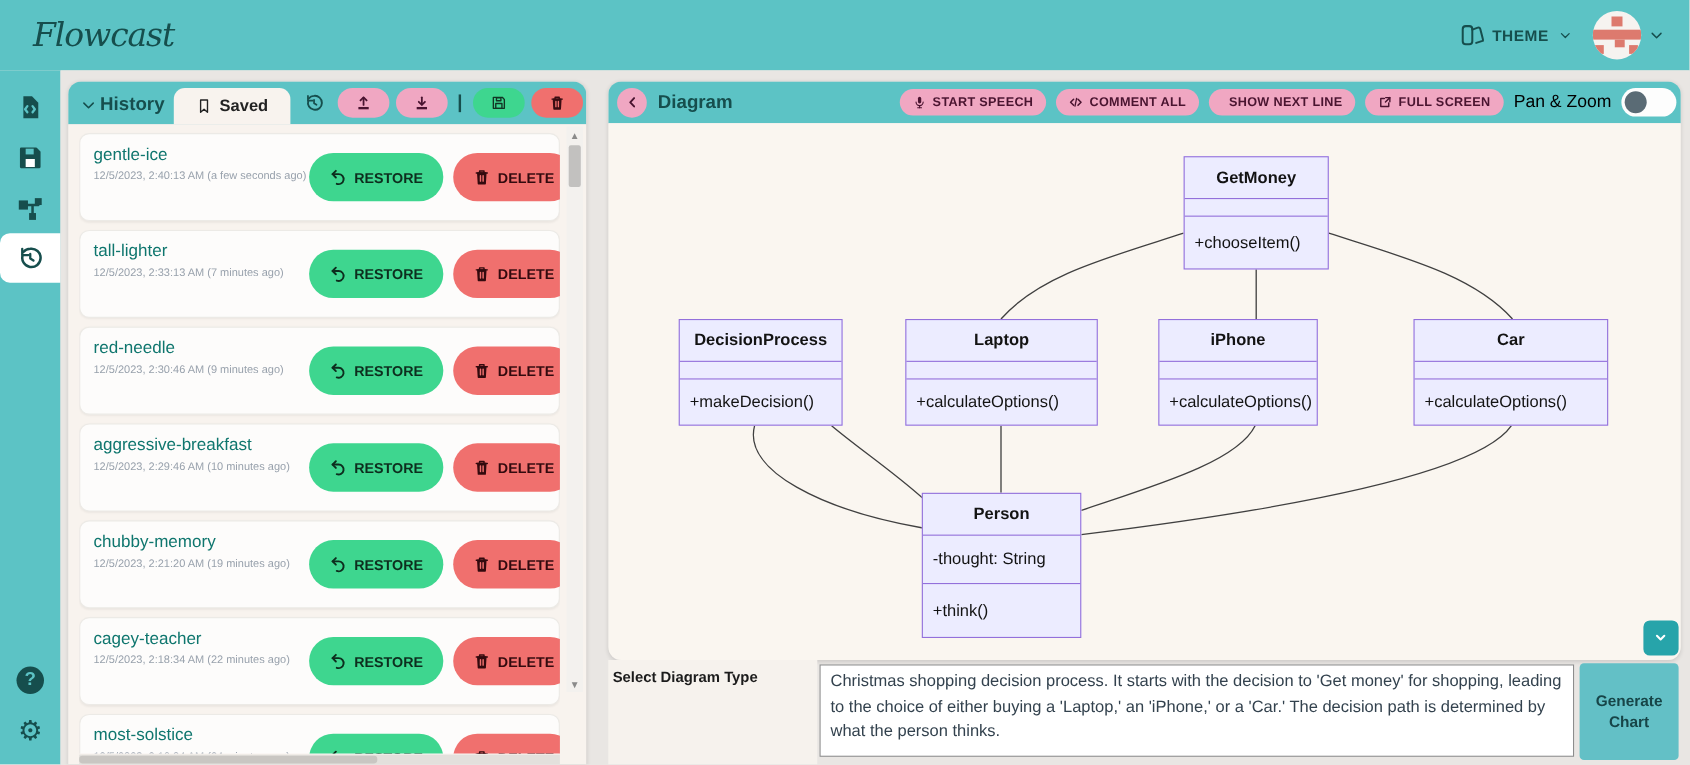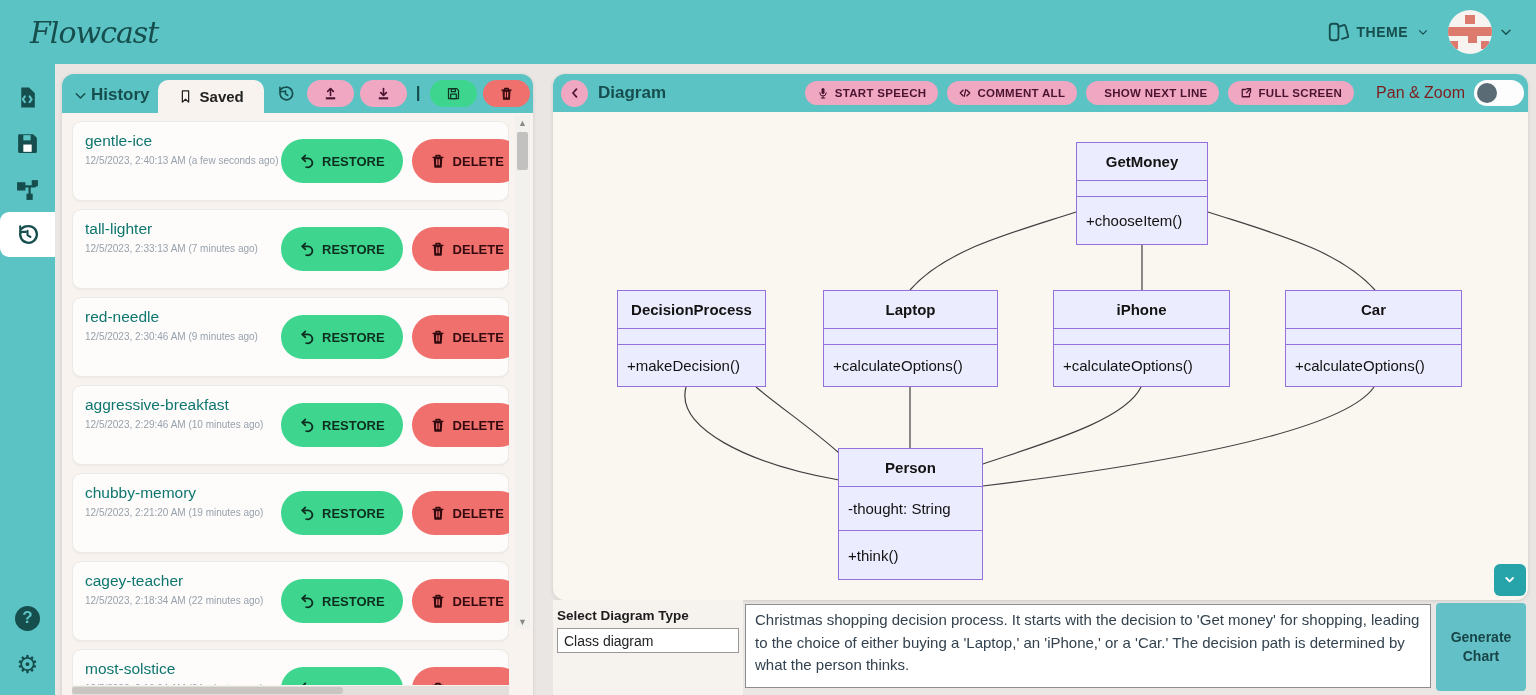--- a/index.html
+++ b/index.html
@@ -66,21 +66,21 @@
   .hsb-thumb { position:absolute; left:0; top:1px; height:7px; width:62%; background:#c9c6c2; border-radius:3px; }
 
   
   .diagram-panel { position:absolute; left:498px; top:10px; width:975px; height:526px; border-radius:12px; display:flex; flex-direction:column; box-shadow:0 1px 4px rgba(0,0,0,.12); overflow:hidden; }
   .dp-header { background:#5cc3c5; height:38px; flex:0 0 auto; display:flex; align-items:center; padding:0 4px 0 8px; gap:10px; }
   .back-btn { width:27px; height:27px; border-radius:50%; background:#f0a7c2; color:#4a1430; border:none; display:flex; align-items:center; justify-content:center; cursor:pointer; font-size:14px; flex:0 0 auto; }
   .dp-title { color:#164e4d; font-weight:bold; font-size:17px; }
   .dp-tools { margin-left:auto; display:flex; align-items:center; gap:9px; }
   .pill { height:24px; border:none; border-radius:13px; background:#f0a7c2; color:#4a1430; font-family:inherit; font-size:11.5px; font-weight:bold; letter-spacing:.3px; display:flex; align-items:center; gap:6px; padding:0 12px; cursor:pointer; }
   .pill .pic { display:flex; font-size:12px; }
-  .panzoom-label { color:#7f1d1d; font-size:16px; margin-left:13px; }
+  .panzoom-label { color:#000000; font-size:16px; margin-left:0; }
   .toggle { width:50px; height:26px; border-radius:14px; background:#fdfdfd; border:none; position:relative; cursor:pointer; flex:0 0 auto; }
   .toggle-knob { position:absolute; left:3px; top:3px; width:20px; height:20px; border-radius:50%; background:#5a6b75; }
   .dp-canvas { background:#faf6f0; flex:1; position:relative; }
   .edges { position:absolute; inset:0; }
   .cls { position:absolute; background:#ECECFF; border:1px solid #9370DB; display:flex; flex-direction:column; font-size:15px; color:#131313; }
   .cls-title { flex:0 0 37px; display:flex; align-items:center; justify-content:center; font-weight:bold; }
   .cls-attrs { border-top:1px solid #9370DB; border-bottom:1px solid #9370DB; min-height:17px; display:flex; flex-direction:column; justify-content:center; padding:0 9px; gap:2px; }
   .cls-attrs .mrow { padding:13px 0; }
   .cls-methods { flex:1; display:flex; flex-direction:column; justify-content:center; padding:0 9px; }
   .canvas-chev { position:absolute; right:2px; bottom:4px; width:32px; height:32px; border-radius:6px; background:#27a4aa; color:#fff; border:none; display:flex; align-items:center; justify-content:center; cursor:pointer; }
@@ -542,21 +542,21 @@
                   <div>+makeDecision()</div>
                 </div>
               </div>
               <div class="cls" style="left: 270px; top: 178px; width: 175px; height: 97px;">
                 <div class="cls-title">Laptop</div>
                 <div class="cls-attrs"></div>
                 <div class="cls-methods">
                   <div>+calculateOptions()</div>
                 </div>
               </div>
-              <div class="cls" style="left: 500px; top: 178px; width: 177px; height: 97px;">
+              <div class="cls" style="left: 500px; top: 178px; width: 145px; height: 97px;">
                 <div class="cls-title">iPhone</div>
                 <div class="cls-attrs"></div>
                 <div class="cls-methods">
                   <div>+calculateOptions()</div>
                 </div>
               </div>
               <div class="cls" style="left: 732px; top: 178px; width: 177px; height: 97px;">
                 <div class="cls-title">Car</div>
                 <div class="cls-attrs"></div>
                 <div class="cls-methods">
@@ -578,20 +578,19 @@
                 <svg class="si" width="1em" height="1em" viewBox="0 0 24 24" fill="none" stroke="currentColor" stroke-width="2" stroke-linecap="round" stroke-linejoin="round" style="stroke-width:3.4">
                   <polyline points="6 9 12 15 18 9"></polyline>
                 </svg>
               </span>
             </button>
         </div>
       </div>
 
       <div class="type-block">
         <div class="type-label">Select Diagram Type</div>
-        <input class="type-input" value="Class diagram" style="">
       </div>
       <textarea class="desc-area" spellcheck="false" style="">Christmas shopping decision process. It starts with the decision to 'Get money' for shopping, leading to the choice of either buying a 'Laptop,' an 'iPhone,' or a 'Car.' The decision path is determined by what the person thinks.</textarea>
       <button class="generate-btn">Generate Chart</button>
 
     </div>
   </div>
 </div>
 
 </body></html>

